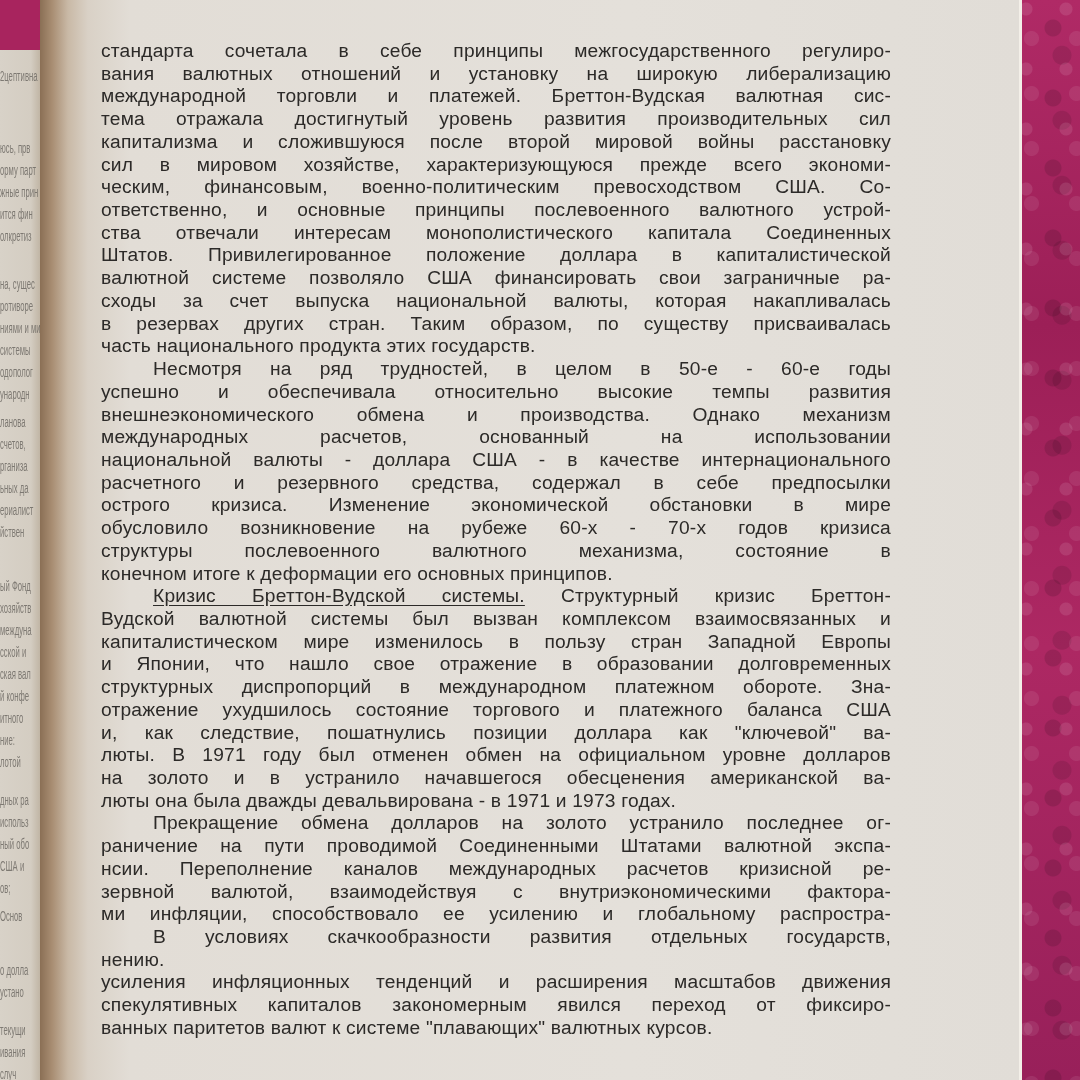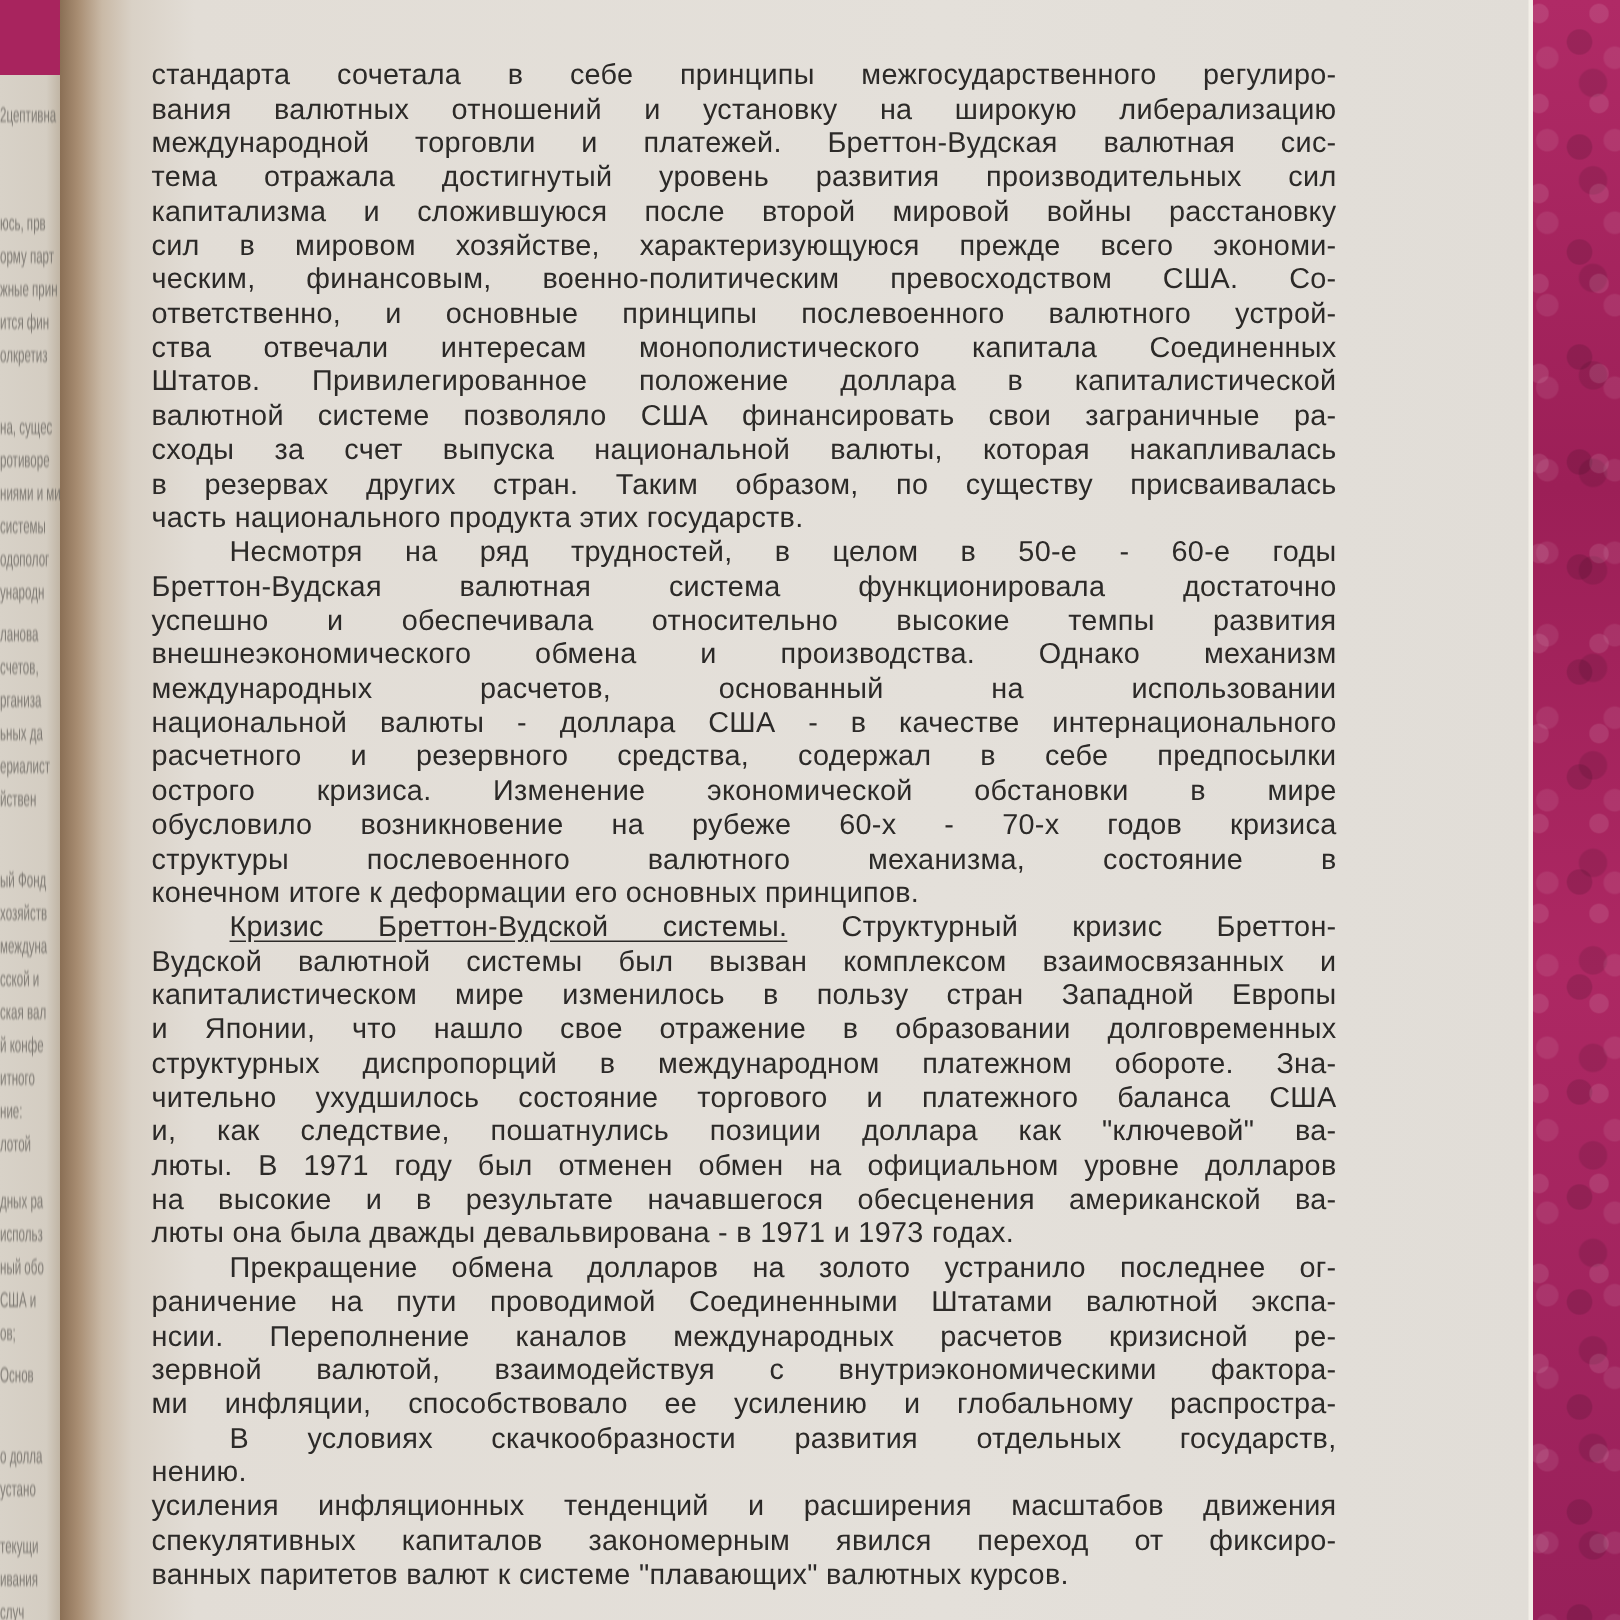--- a/index.html
+++ b/index.html
@@ -100,39 +100,38 @@
     <div class="line">сил в мировом хозяйстве, характеризующуюся прежде всего экономи-</div>
     <div class="line">ческим, финансовым, военно-политическим превосходством США. Со-</div>
     <div class="line">ответственно, и основные принципы послевоенного валютного устрой-</div>
     <div class="line">ства отвечали интересам монополистического капитала Соединенных</div>
     <div class="line">Штатов. Привилегированное положение доллара в капиталистической</div>
     <div class="line">валютной системе позволяло США финансировать свои заграничные ра-</div>
     <div class="line">сходы за счет выпуска национальной валюты, которая накапливалась</div>
     <div class="line">в резервах других стран. Таким образом, по существу присваивалась</div>
     <div class="line last">часть национального продукта этих государств.</div>
     <div class="line indent">Несмотря на ряд трудностей, в целом в 50-е - 60-е годы</div>
-    <div class="line">Бреттон-Вудская валютная система функционировала достаточно</div>
     <div class="line">успешно и обеспечивала относительно высокие темпы развития</div>
     <div class="line">внешнеэкономического обмена и производства. Однако механизм</div>
     <div class="line">международных расчетов, основанный на использовании</div>
     <div class="line">национальной валюты - доллара США - в качестве интернационального</div>
     <div class="line">расчетного и резервного средства, содержал в себе предпосылки</div>
     <div class="line">острого кризиса. Изменение экономической обстановки в мире</div>
     <div class="line">обусловило возникновение на рубеже 60-х - 70-х годов кризиса</div>
     <div class="line">структуры послевоенного валютного механизма, состояние в</div>
     <div class="line last">конечном итоге к деформации его основных принципов.</div>
     <div class="line indent"><span class="u">Кризис Бреттон-Вудской системы.</span> <span>Структурный кризис Бреттон-</span></div>
     <div class="line">Вудской валютной системы был вызван комплексом взаимосвязанных и</div>
     <div class="line">капиталистическом мире изменилось в пользу стран Западной Европы</div>
     <div class="line">и Японии, что нашло свое отражение в образовании долговременных</div>
     <div class="line">структурных диспропорций в международном платежном обороте. Зна-</div>
-    <div class="line">чительно ухудшилось состояние торгового и платежного баланса США</div>
+    <div class="line">отражение ухудшилось состояние торгового и платежного баланса США</div>
     <div class="line">и, как следствие, пошатнулись позиции доллара как "ключевой" ва-</div>
     <div class="line">люты. В 1971 году был отменен обмен на официальном уровне долларов</div>
-    <div class="line">на высокие и в результате начавшегося обесценения американской ва-</div>
+    <div class="line">на золото и в устранило начавшегося обесценения американской ва-</div>
     <div class="line last">люты она была дважды девальвирована - в 1971 и 1973 годах.</div>
     <div class="line indent">Прекращение обмена долларов на золото устранило последнее ог-</div>
     <div class="line">раничение на пути проводимой Соединенными Штатами валютной экспа-</div>
     <div class="line">нсии. Переполнение каналов международных расчетов кризисной ре-</div>
     <div class="line">зервной валютой, взаимодействуя с внутриэкономическими фактора-</div>
     <div class="line">ми инфляции, способствовало ее усилению и глобальному распростра-</div>
     <div class="line indent">В условиях скачкообразности развития отдельных государств,</div>
     <div class="line last">нению.</div>
     <div class="line">усиления инфляционных тенденций и расширения масштабов движения</div>
     <div class="line">спекулятивных капиталов закономерным явился переход от фиксиро-</div>

